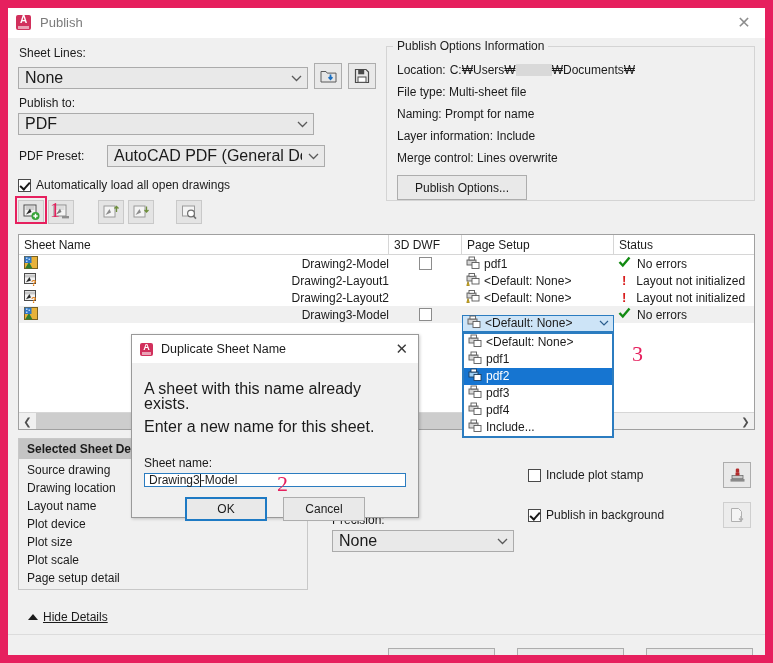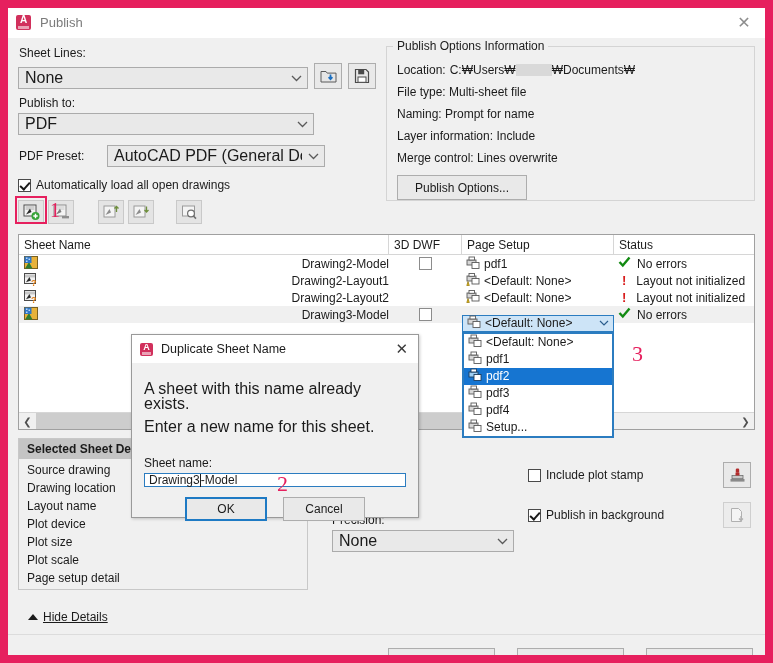--- a/index.html
+++ b/index.html
@@ -562,21 +562,21 @@
                 <span>pdf4</span>
               </div>
               <div class="dd-item">
                 <span>
                   <svg width="14" height="13" viewBox="0 0 14 13">
                       <rect x="1" y="4" width="9" height="5" fill="#d7d7d7" stroke="#5a5a5a" stroke-width=".9"></rect>
                       <rect x="3" y="1" width="5.5" height="3" fill="#fff" stroke="#5a5a5a" stroke-width=".9"></rect>
                       <rect x="6" y="6.5" width="7" height="6" fill="#fff" stroke="#5a5a5a" stroke-width=".9"></rect>
                     </svg>
                 </span>
-                <span>Setup...</span>
+                <span>Include...</span>
               </div>
             </div>
           </div>
           <div class="sc-status">
             <span>
               <svg width="13" height="12" viewBox="0 0 13 12">
                   <path d="M1.5 6 L4.8 9.5 L11.5 1.5" stroke="#128a12" stroke-width="2.4" fill="none"></path>
                 </svg>
             </span>
             <span>No errors</span>

